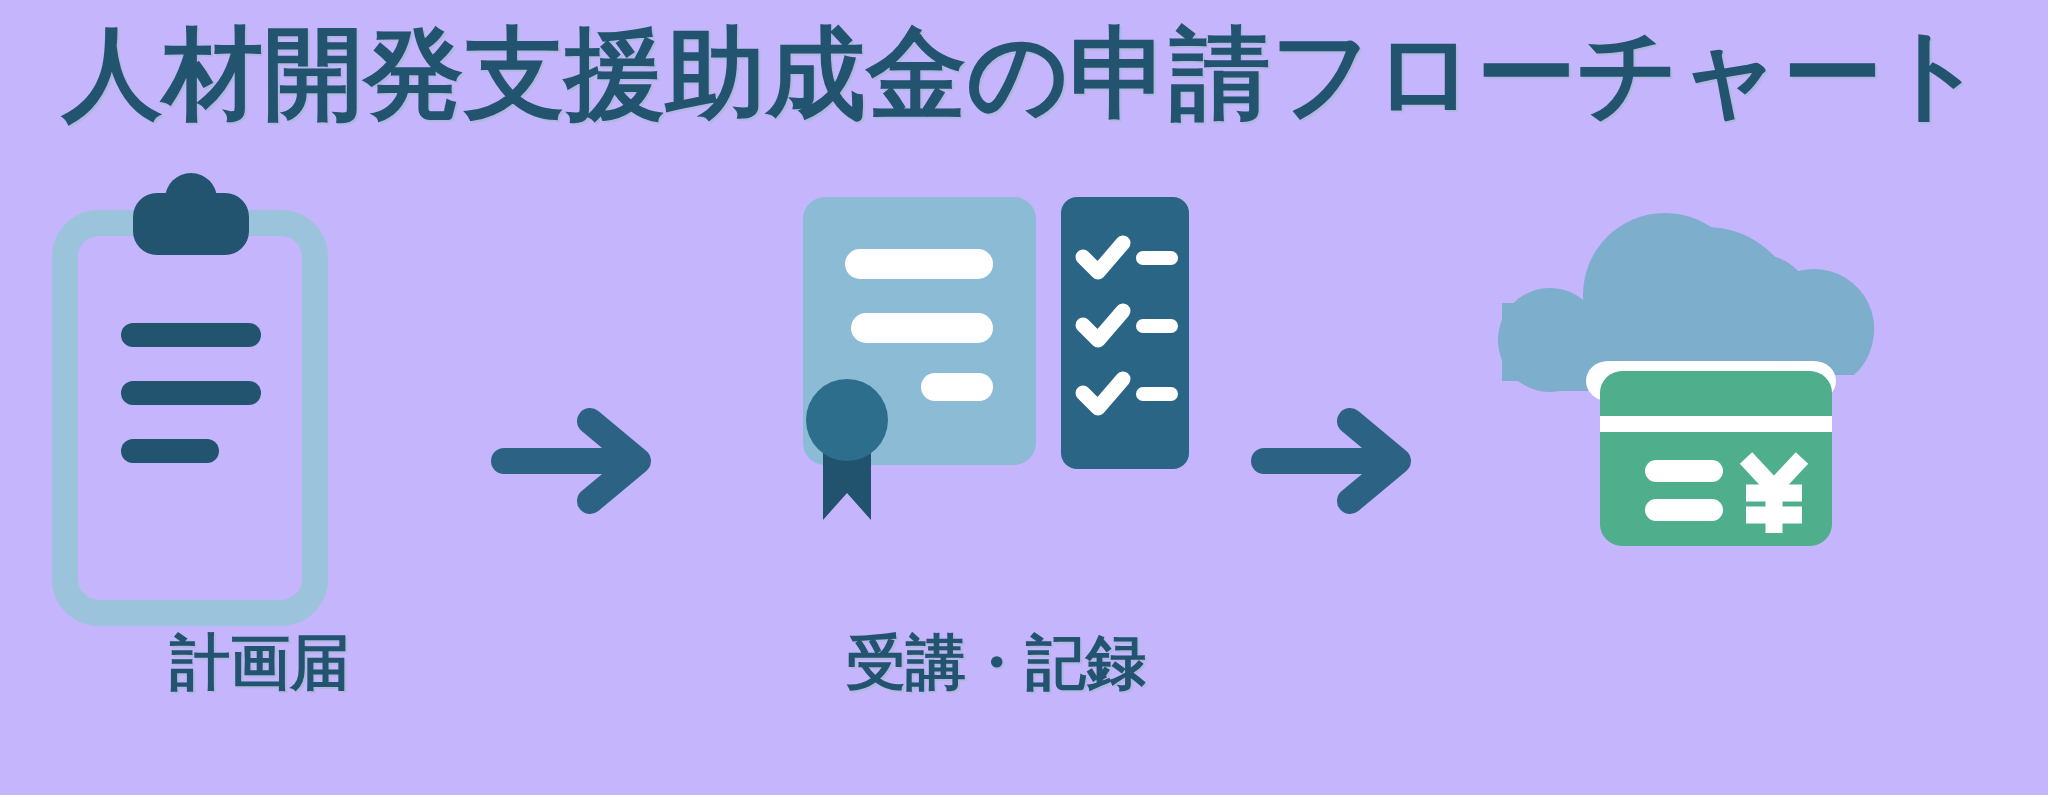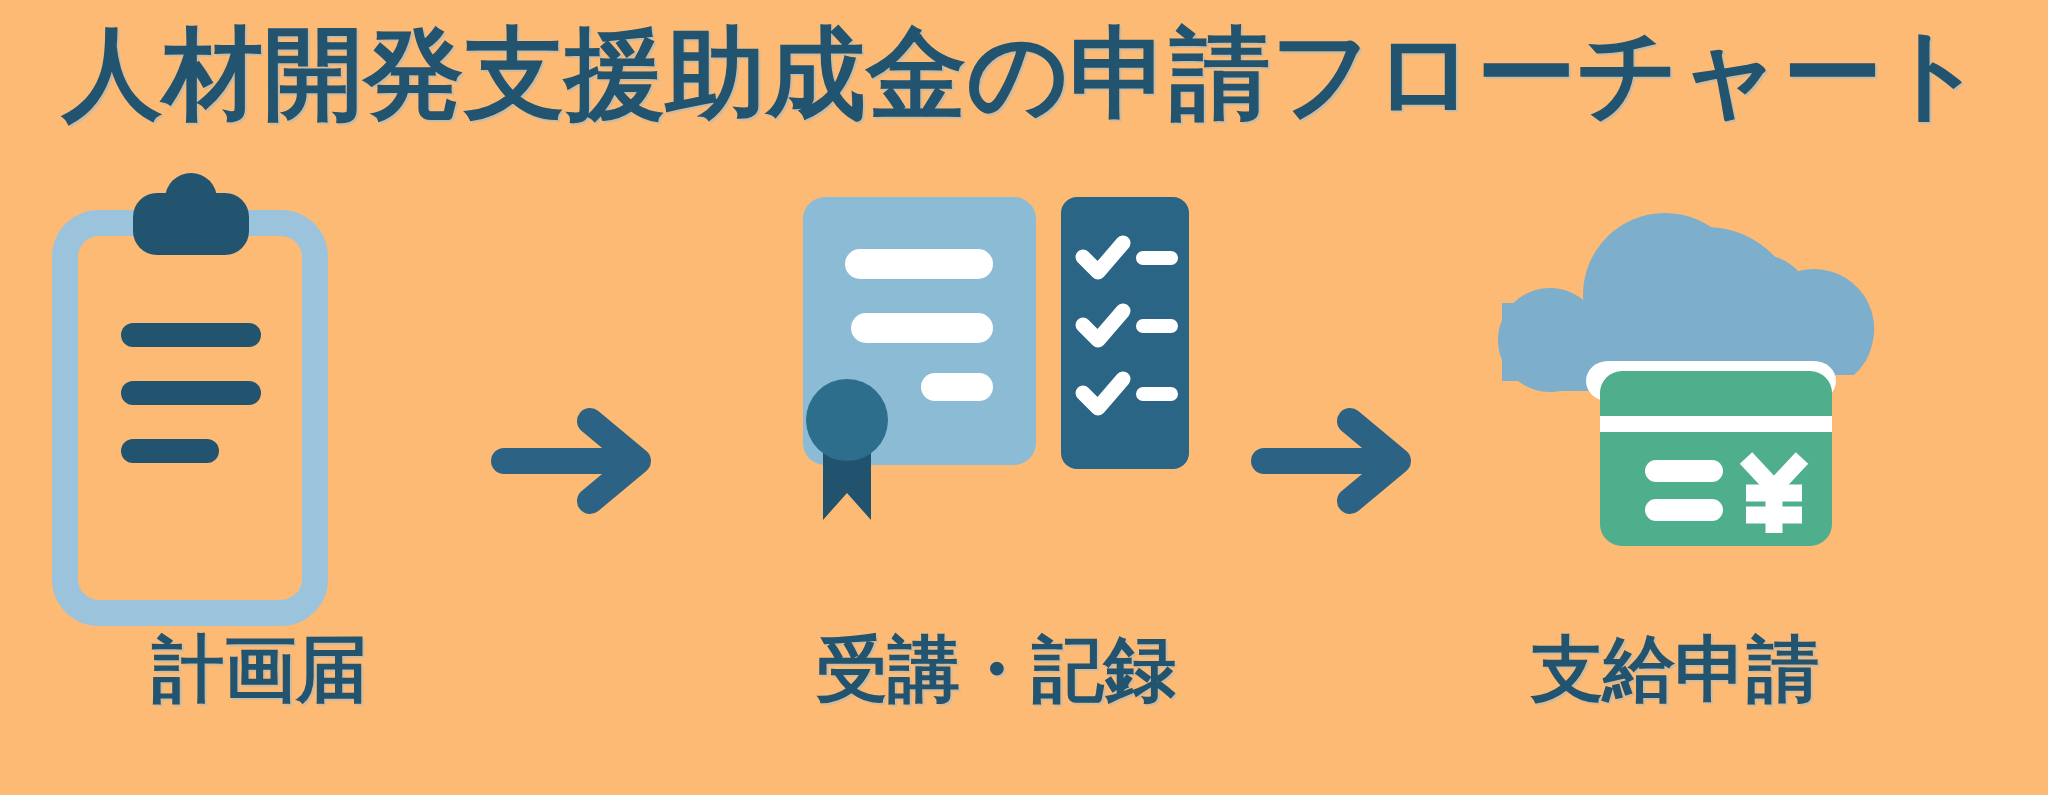--- a/index.html
+++ b/index.html
@@ -7,21 +7,21 @@
     padding: 0;
     background: #ffffff;
   }
   body {
     font-family: "Liberation Sans", "DejaVu Sans", sans-serif;
   }
   #page {
     position: relative;
     width: 2048px;
     height: 795px;
-    background: #fdba74;
+    background: #c4b5fd;
     overflow: hidden;
   }
 
   
   #title {
     position: absolute;
     left: 0;
     top: 14px;
     width: 2048px;
     text-align: center;
@@ -55,21 +55,21 @@
     top: 0;
     width: 470px;
     height: 450px;
   }
   .step-label {
     position: absolute;
     left: 0;
     top: 455px;
     width: 470px;
     text-align: center;
-    font-size: 72px;
+    font-size: 60px;
     font-weight: 700;
     color: #22536f;
     line-height: 1.1;
     white-space: nowrap;
     text-shadow: 2px 2px 0 rgba(160,185,200,0.5);
   }
 
   #step-1 { left: 25px; }
   #step-2 { left: 715px; margin-left: 46px; }
   #step-3 { left: 1440px; }
@@ -189,17 +189,16 @@
 
           <g stroke="#ffffff" stroke-width="17" stroke-linecap="butt" fill="none">
             <line x1="306" y1="283" x2="334" y2="313"></line>
             <line x1="362" y1="283" x2="334" y2="313"></line>
             <line x1="334" y1="307" x2="334" y2="358"></line>
             <line x1="306" y1="318" x2="362" y2="318"></line>
             <line x1="306" y1="340" x2="362" y2="340"></line>
           </g>
         </svg>
       </div>
-      <div class="step-label">支給申請</div>
     </div>
 
   </div>
 </div>
 
 </body></html>

